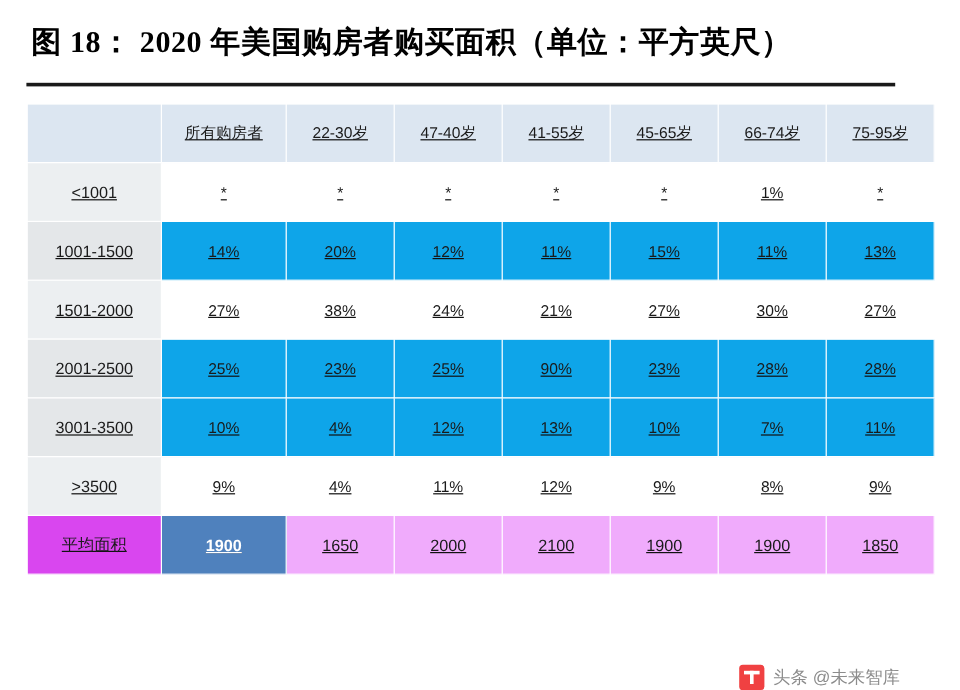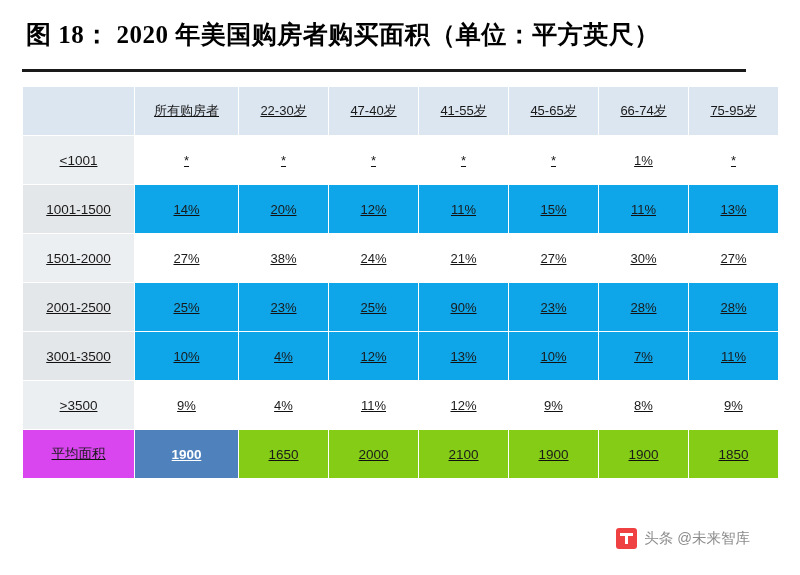--- a/index.html
+++ b/index.html
@@ -79,40 +79,40 @@
     background: #e4e7e9;
     margin-top: 15px;
   }
   tbody tr.plain td {
     background: #ffffff;
   }
   tbody tr.plain td.rowhead {
     background: #eceff1;
   }
   tbody tr.avg td {
-    background: #84cc16;
+    background: #f0abfc;
     font-size: 13.5px;
   }
   tbody tr.avg td.rowhead {
     background: #d946ef;
   }
   tbody tr.avg td.highlight {
     background: #4f81bd;
     color: #ffffff;
     font-weight: bold;
     text-decoration: underline;
   }
   .star {
     font-size: 15px;
     line-height: 1;
   }
   .footer {
     position: absolute;
     right: 18px;
-    bottom: 26px;
+    bottom: 0;
     display: flex;
     align-items: center;
     gap: 7px;
   }
   .toutiao-logo {
     width: 21px;
     height: 21px;
     border-radius: 3px;
     background: #f04142;
     position: relative;

